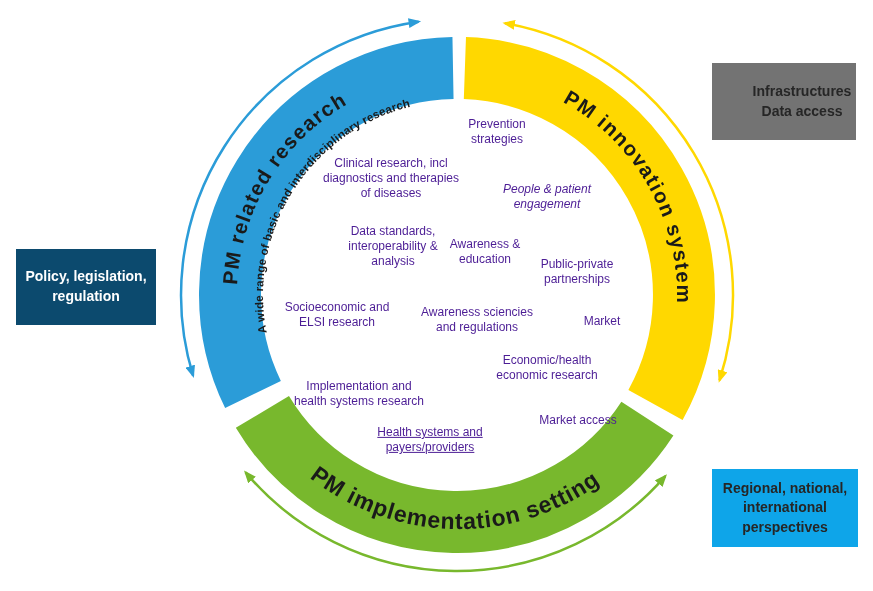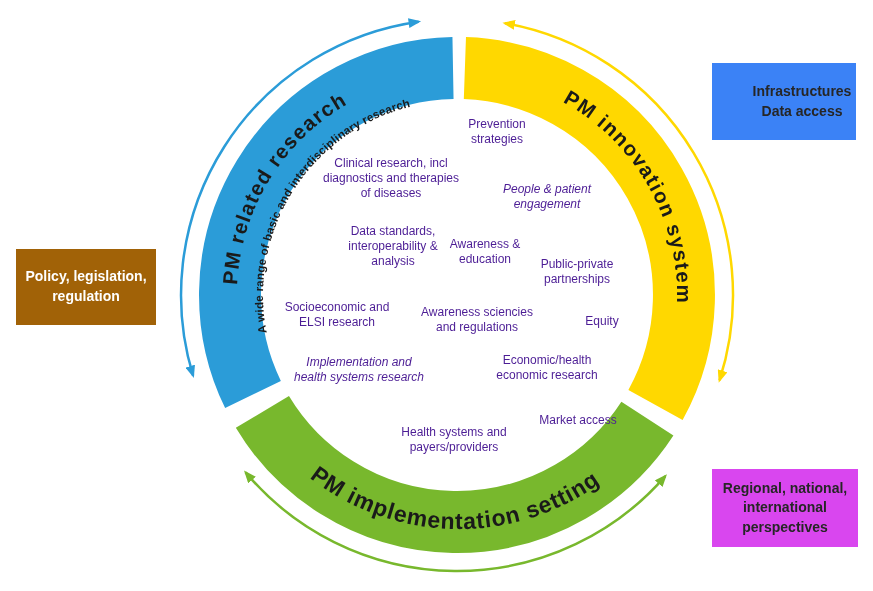--- a/index.html
+++ b/index.html
@@ -46,23 +46,23 @@
     align-items: center;
     justify-content: center;
     text-align: center;
     white-space: pre-line;
     font-weight: bold;
     font-size: 14px;
     line-height: 1.4;
     box-sizing: border-box;
     padding: 4px;
   }
-  .sidebox.policy   { background: #a16207; color: #ffffff; }
-  .sidebox.infra    { background: #3b82f6; color: #262626; padding-left: 40px; }
-  .sidebox.regional { background: #d946ef; color: #262626; }
+  .sidebox.policy   { background: #0c4a6e; color: #ffffff; }
+  .sidebox.infra    { background: #737373; color: #262626; padding-left: 40px; }
+  .sidebox.regional { background: #0ea5e9; color: #262626; }
 </style>
 </head>
 <body>
 
 <div class="stage">
 
   <svg class="wheel" width="873" height="591" viewBox="0 0 873 591">
     <defs>
       <marker id="ah-blue" viewBox="0 0 10 8" refX="8" refY="4" markerWidth="5" markerHeight="4" orient="auto-start-reverse">
         <path d="M0,0 L10,4 L0,8 Z" fill="#2B9CD8"></path>
@@ -113,27 +113,27 @@
 interoperability &amp;
 analysis</div>
   <div class="label" style="left:485px; top:252px;">Awareness &amp;
 education</div>
   <div class="label" style="left:577px; top:272px;">Public-private
 partnerships</div>
   <div class="label" style="left:337px; top:315px;">Socioeconomic and
 ELSI research</div>
   <div class="label" style="left:477px; top:320px;">Awareness sciencies
 and regulations</div>
-  <div class="label" style="left:602px; top:322px;">Equity</div>
-  <div class="label" style="left:359px; top:370px;font-style:italic;">Implementation and
+  <div class="label" style="left:602px; top:322px;">Market</div>
+  <div class="label" style="left:359px; top:394px;">Implementation and
 health systems research</div>
   <div class="label" style="left:547px; top:368px;">Economic/health
 economic research</div>
   <div class="label" style="left:578px; top:421px;">Market access</div>
-  <div class="label" style="left:454px; top:440px;">Health systems and
+  <div class="label" style="left:430px; top:440px;text-decoration:underline;">Health systems and
 payers/providers</div>
 
   <div class="sidebox policy" style="left:16px; top:249px; width:140px; height:76px;">Policy, legislation,
 regulation</div>
   <div class="sidebox infra" style="left:712px; top:63px; width:144px; height:77px;">Infrastructures
 Data access</div>
   <div class="sidebox regional" style="left:712px; top:469px; width:146px; height:78px;">Regional, national,
 international
 perspectives</div>
 

